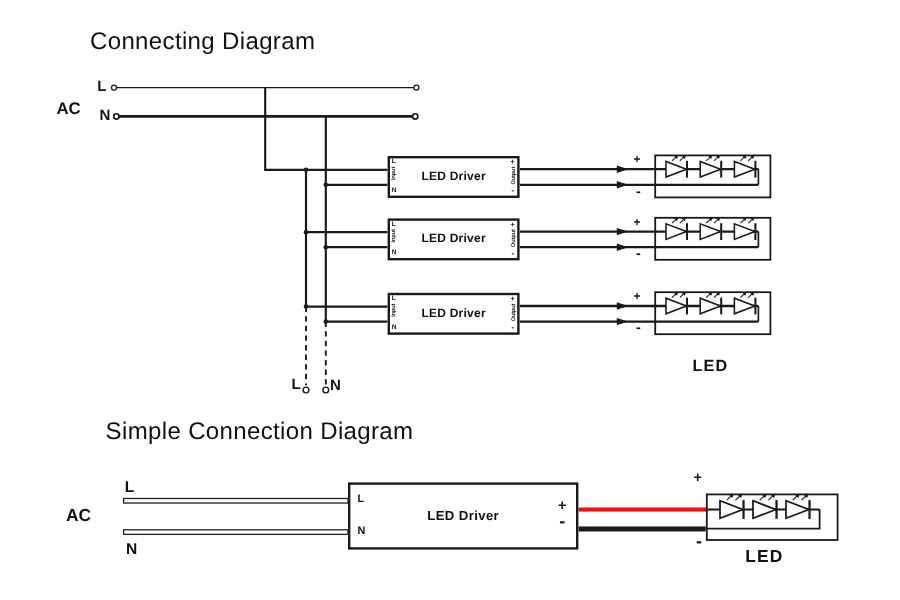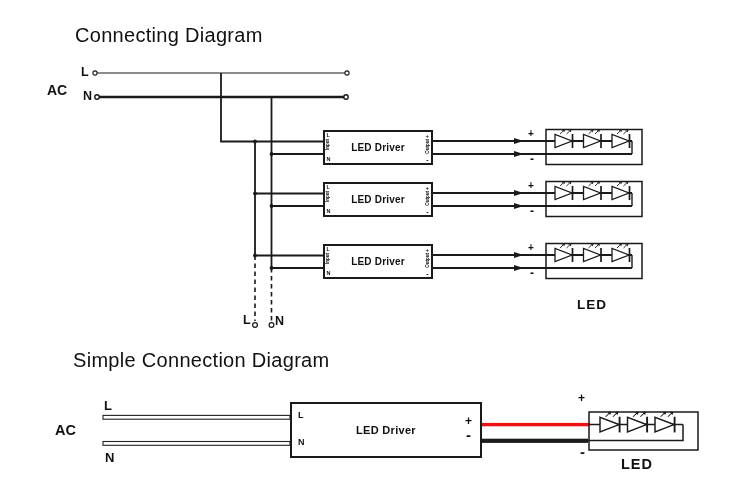--- a/index.html
+++ b/index.html
@@ -148,21 +148,21 @@
     <span class="corner br">-</span>
   </div>
 
   <div class="abs wplus" style="left:528px;top:128px;">+</div>
   <div class="abs wminus" style="left:530px;top:152px;">-</div>
   <div class="abs wplus" style="left:528px;top:180px;">+</div>
   <div class="abs wminus" style="left:530px;top:204px;">-</div>
   <div class="abs wplus" style="left:528px;top:242px;">+</div>
   <div class="abs wminus" style="left:530px;top:266px;">-</div>
 
-  <div class="abs title" style="left:73px;top:349px;">Simple Connection Diagram</div>
+  <div class="abs title" style="left:88px;top:349px;">Simple Connection Diagram</div>
   <div class="abs lbl-b" style="left:55px;top:422px;font-size:14.5px;">AC</div>
   <div class="abs lbl-b" style="left:104px;top:398px;font-size:13px;">L</div>
   <div class="abs lbl-b" style="left:105px;top:450px;font-size:13px;">N</div>
 
   <div class="driver2">
     <span class="in-l">L</span>
     <span class="in-n">N</span>
     <span class="name">LED Driver</span>
     <span class="o-p">+</span>
     <span class="o-m">-</span>

